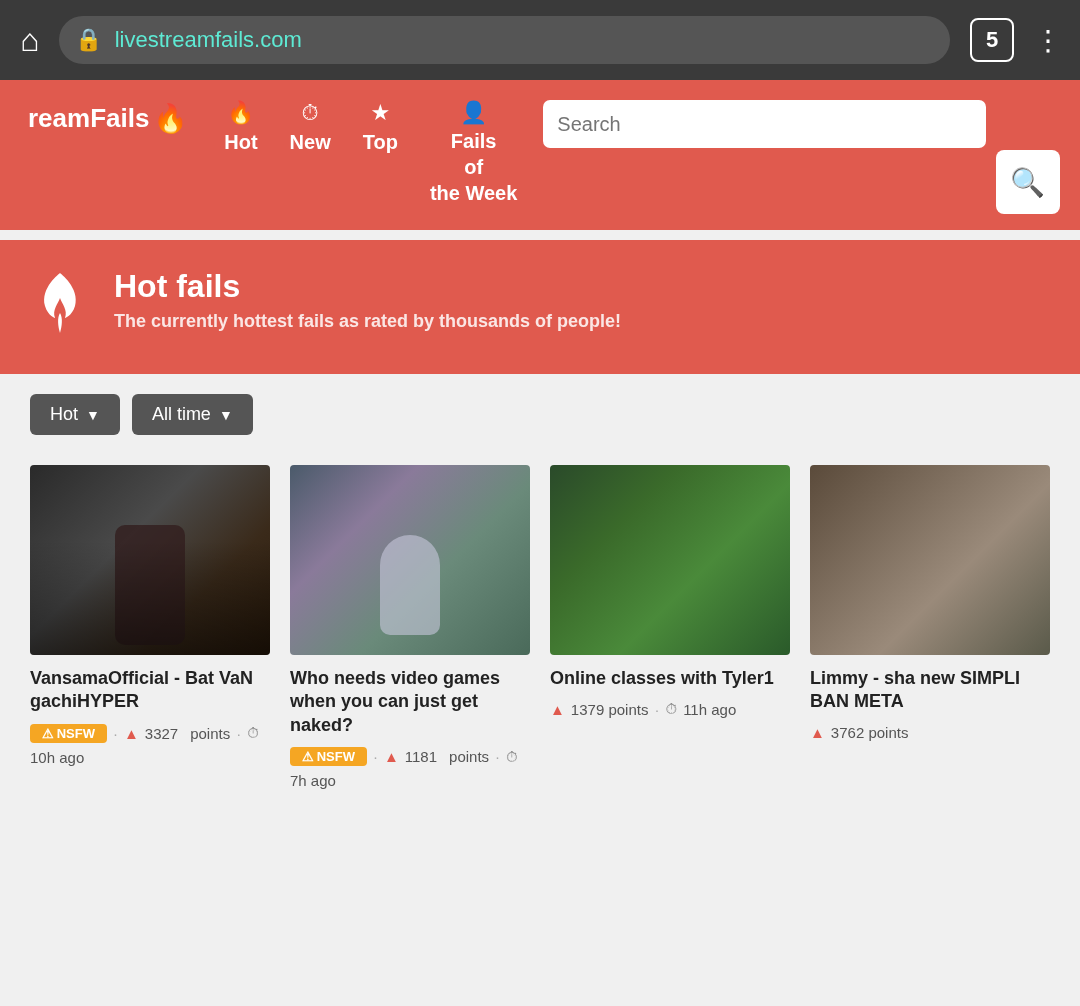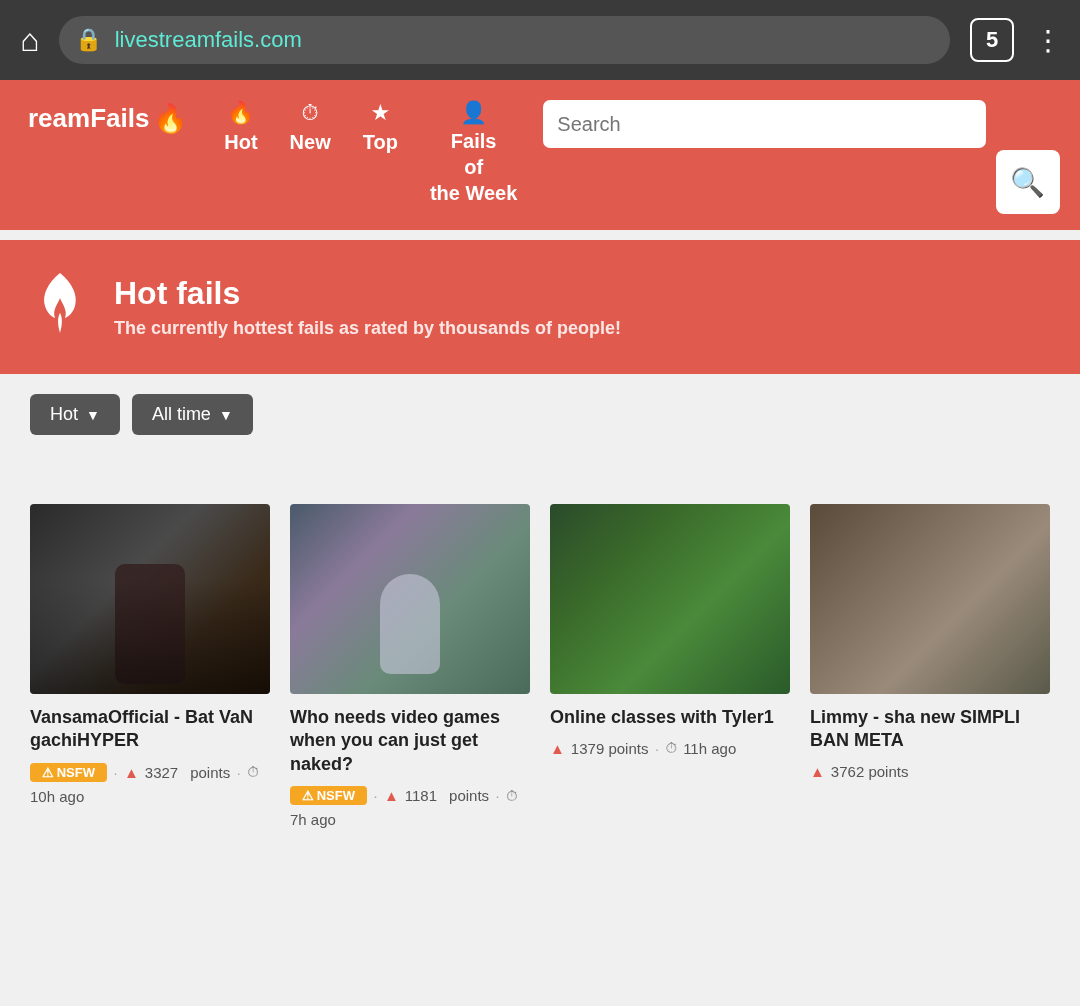--- a/index.html
+++ b/index.html
@@ -134,21 +134,21 @@
       margin-top: 50px;
     }
     .search-button-icon { font-size: 28px; color: #333; }
 
     
     .hot-fails-banner {
       background: #e05a4e;
       margin: 0;
       padding: 28px 30px;
       display: flex;
-      align-items: center;
+      align-items: flex-start;
       gap: 24px;
       margin-top: 10px;
     }
     .hot-fails-flame-icon {
       color: white;
       font-size: 52px;
       line-height: 1;
     }
     .hot-fails-text h2 {
       color: white;
@@ -188,21 +188,20 @@
       display: flex;
       gap: 20px;
       padding: 10px 30px 30px;
       background: #f0f0f0;
       overflow: hidden;
     }
     .video-card {
       flex: 1;
       min-width: 0;
       cursor: pointer;
-      margin-top: 39px;
     }
     .video-thumbnail {
       width: 100%;
       height: 190px;
       border-radius: 4px;
       overflow: hidden;
       margin-bottom: 12px;
       background: #888;
     }
     

